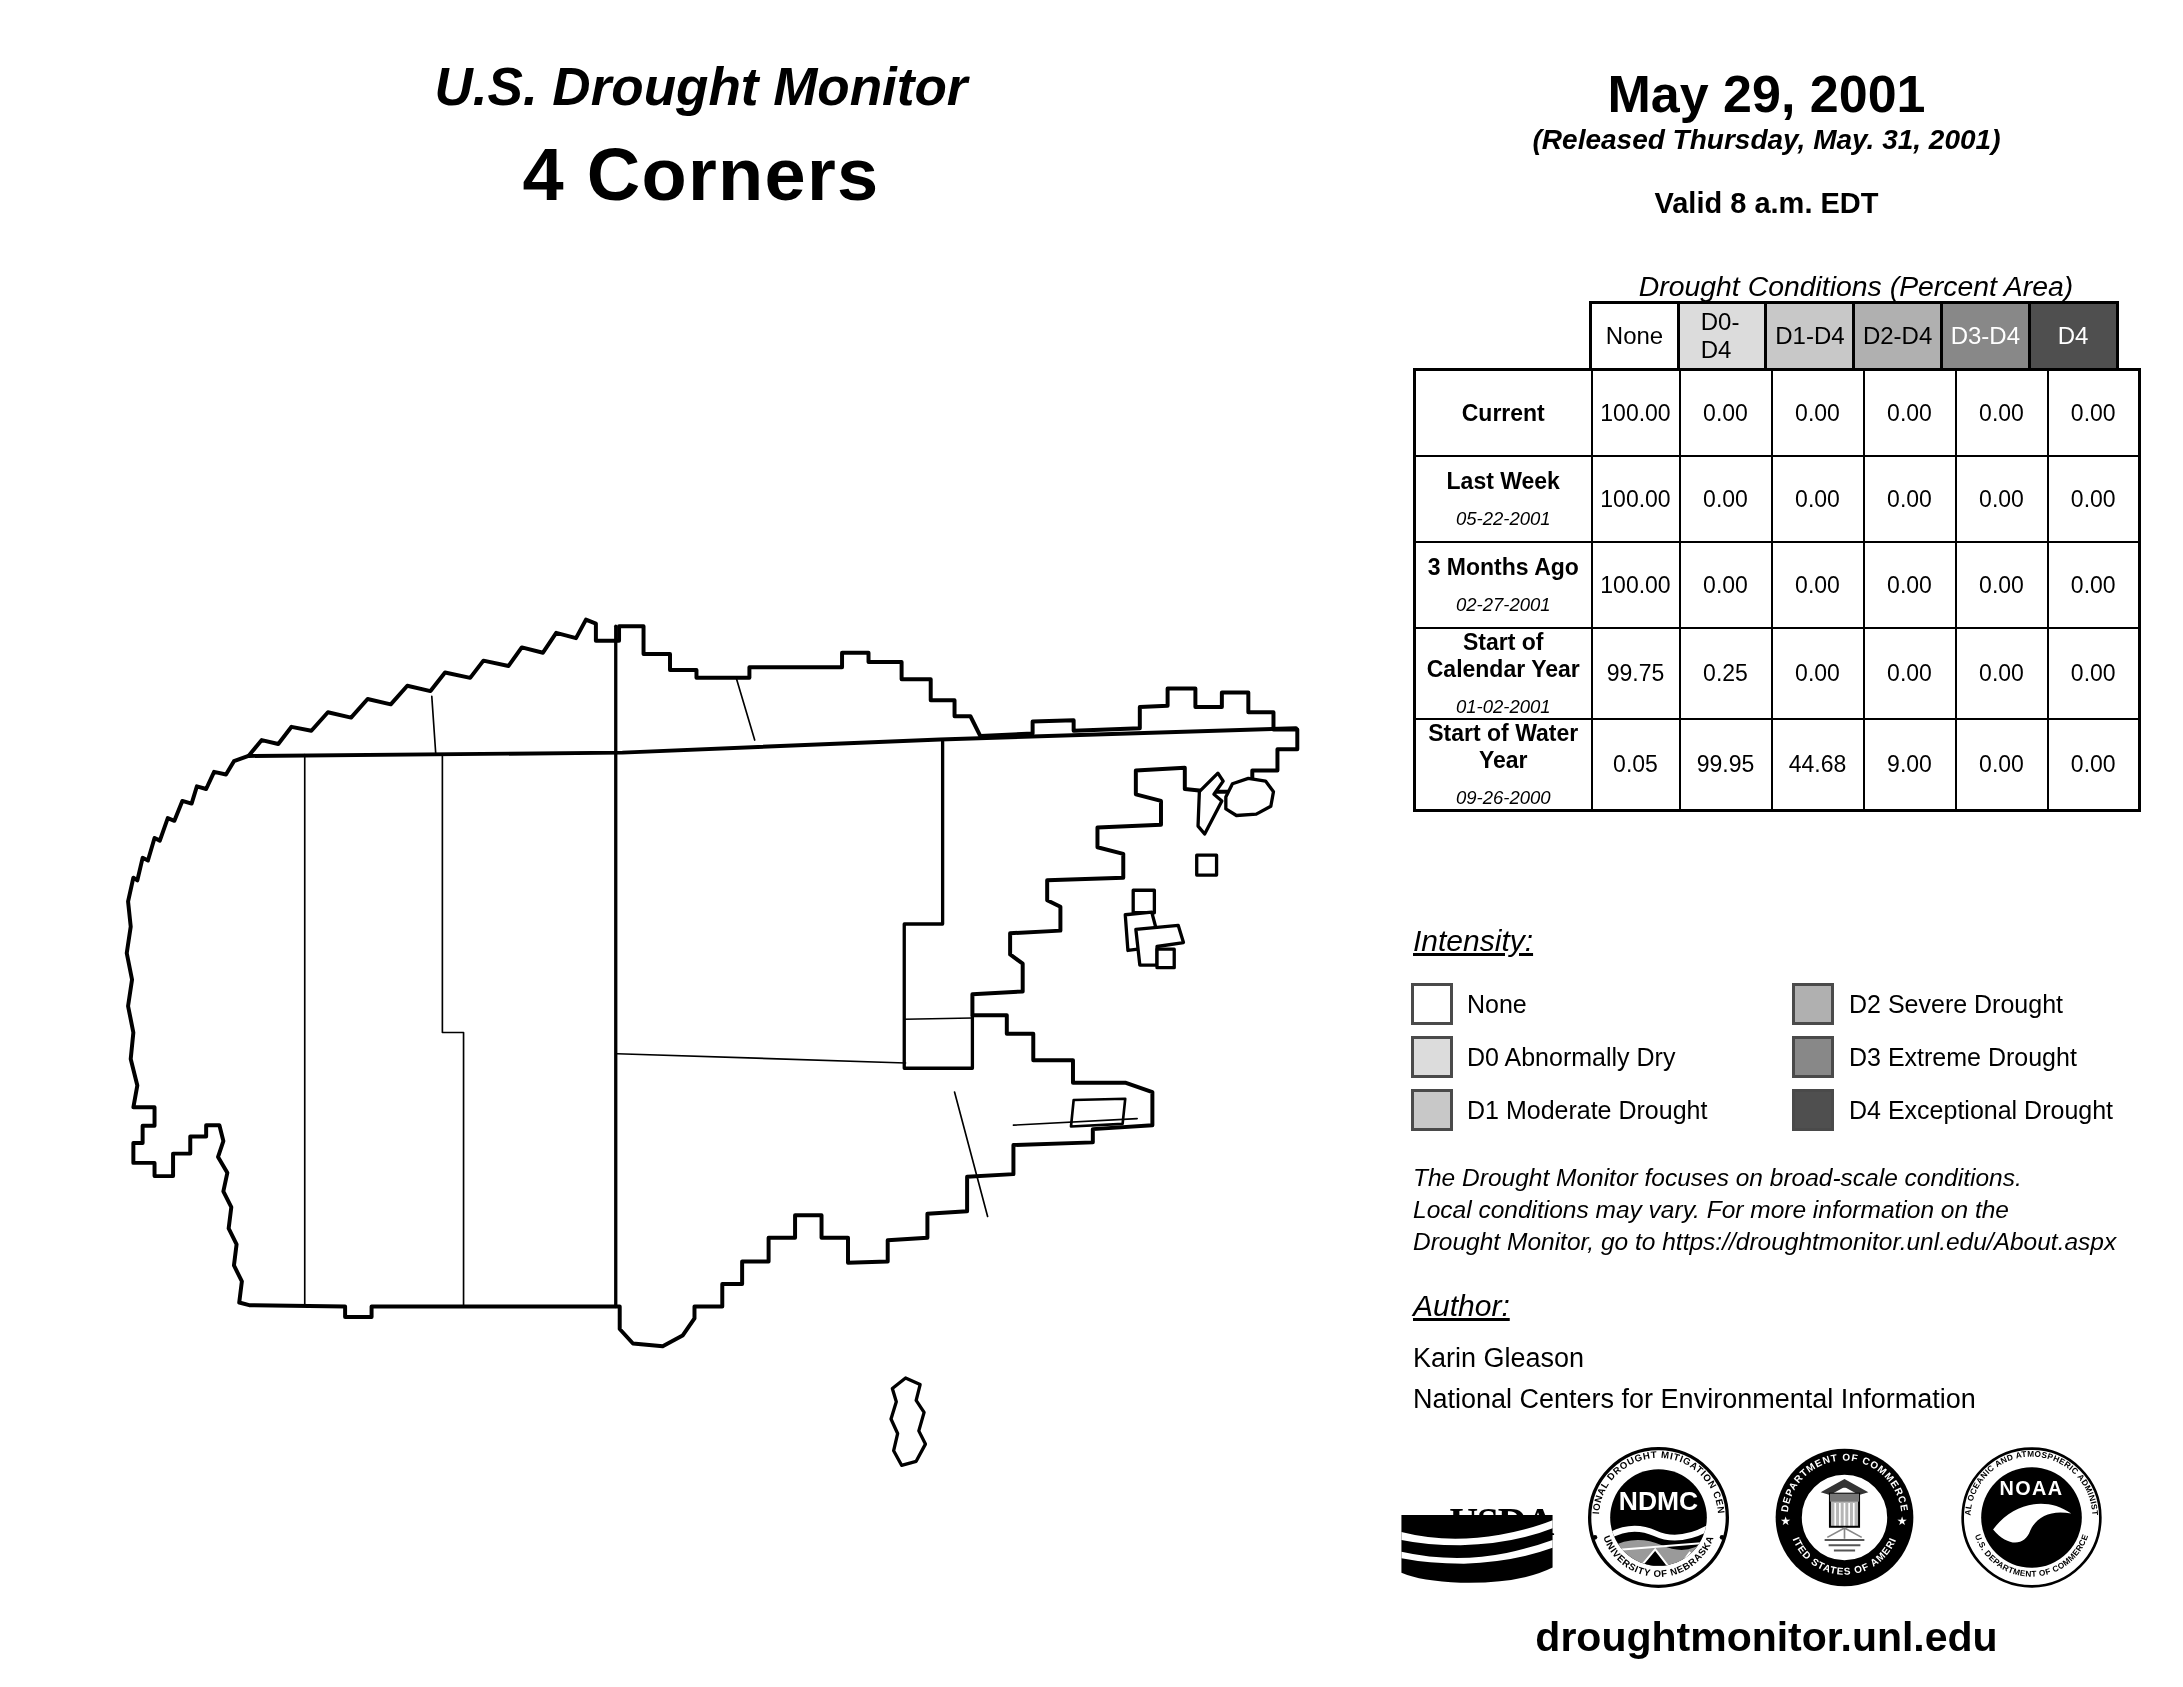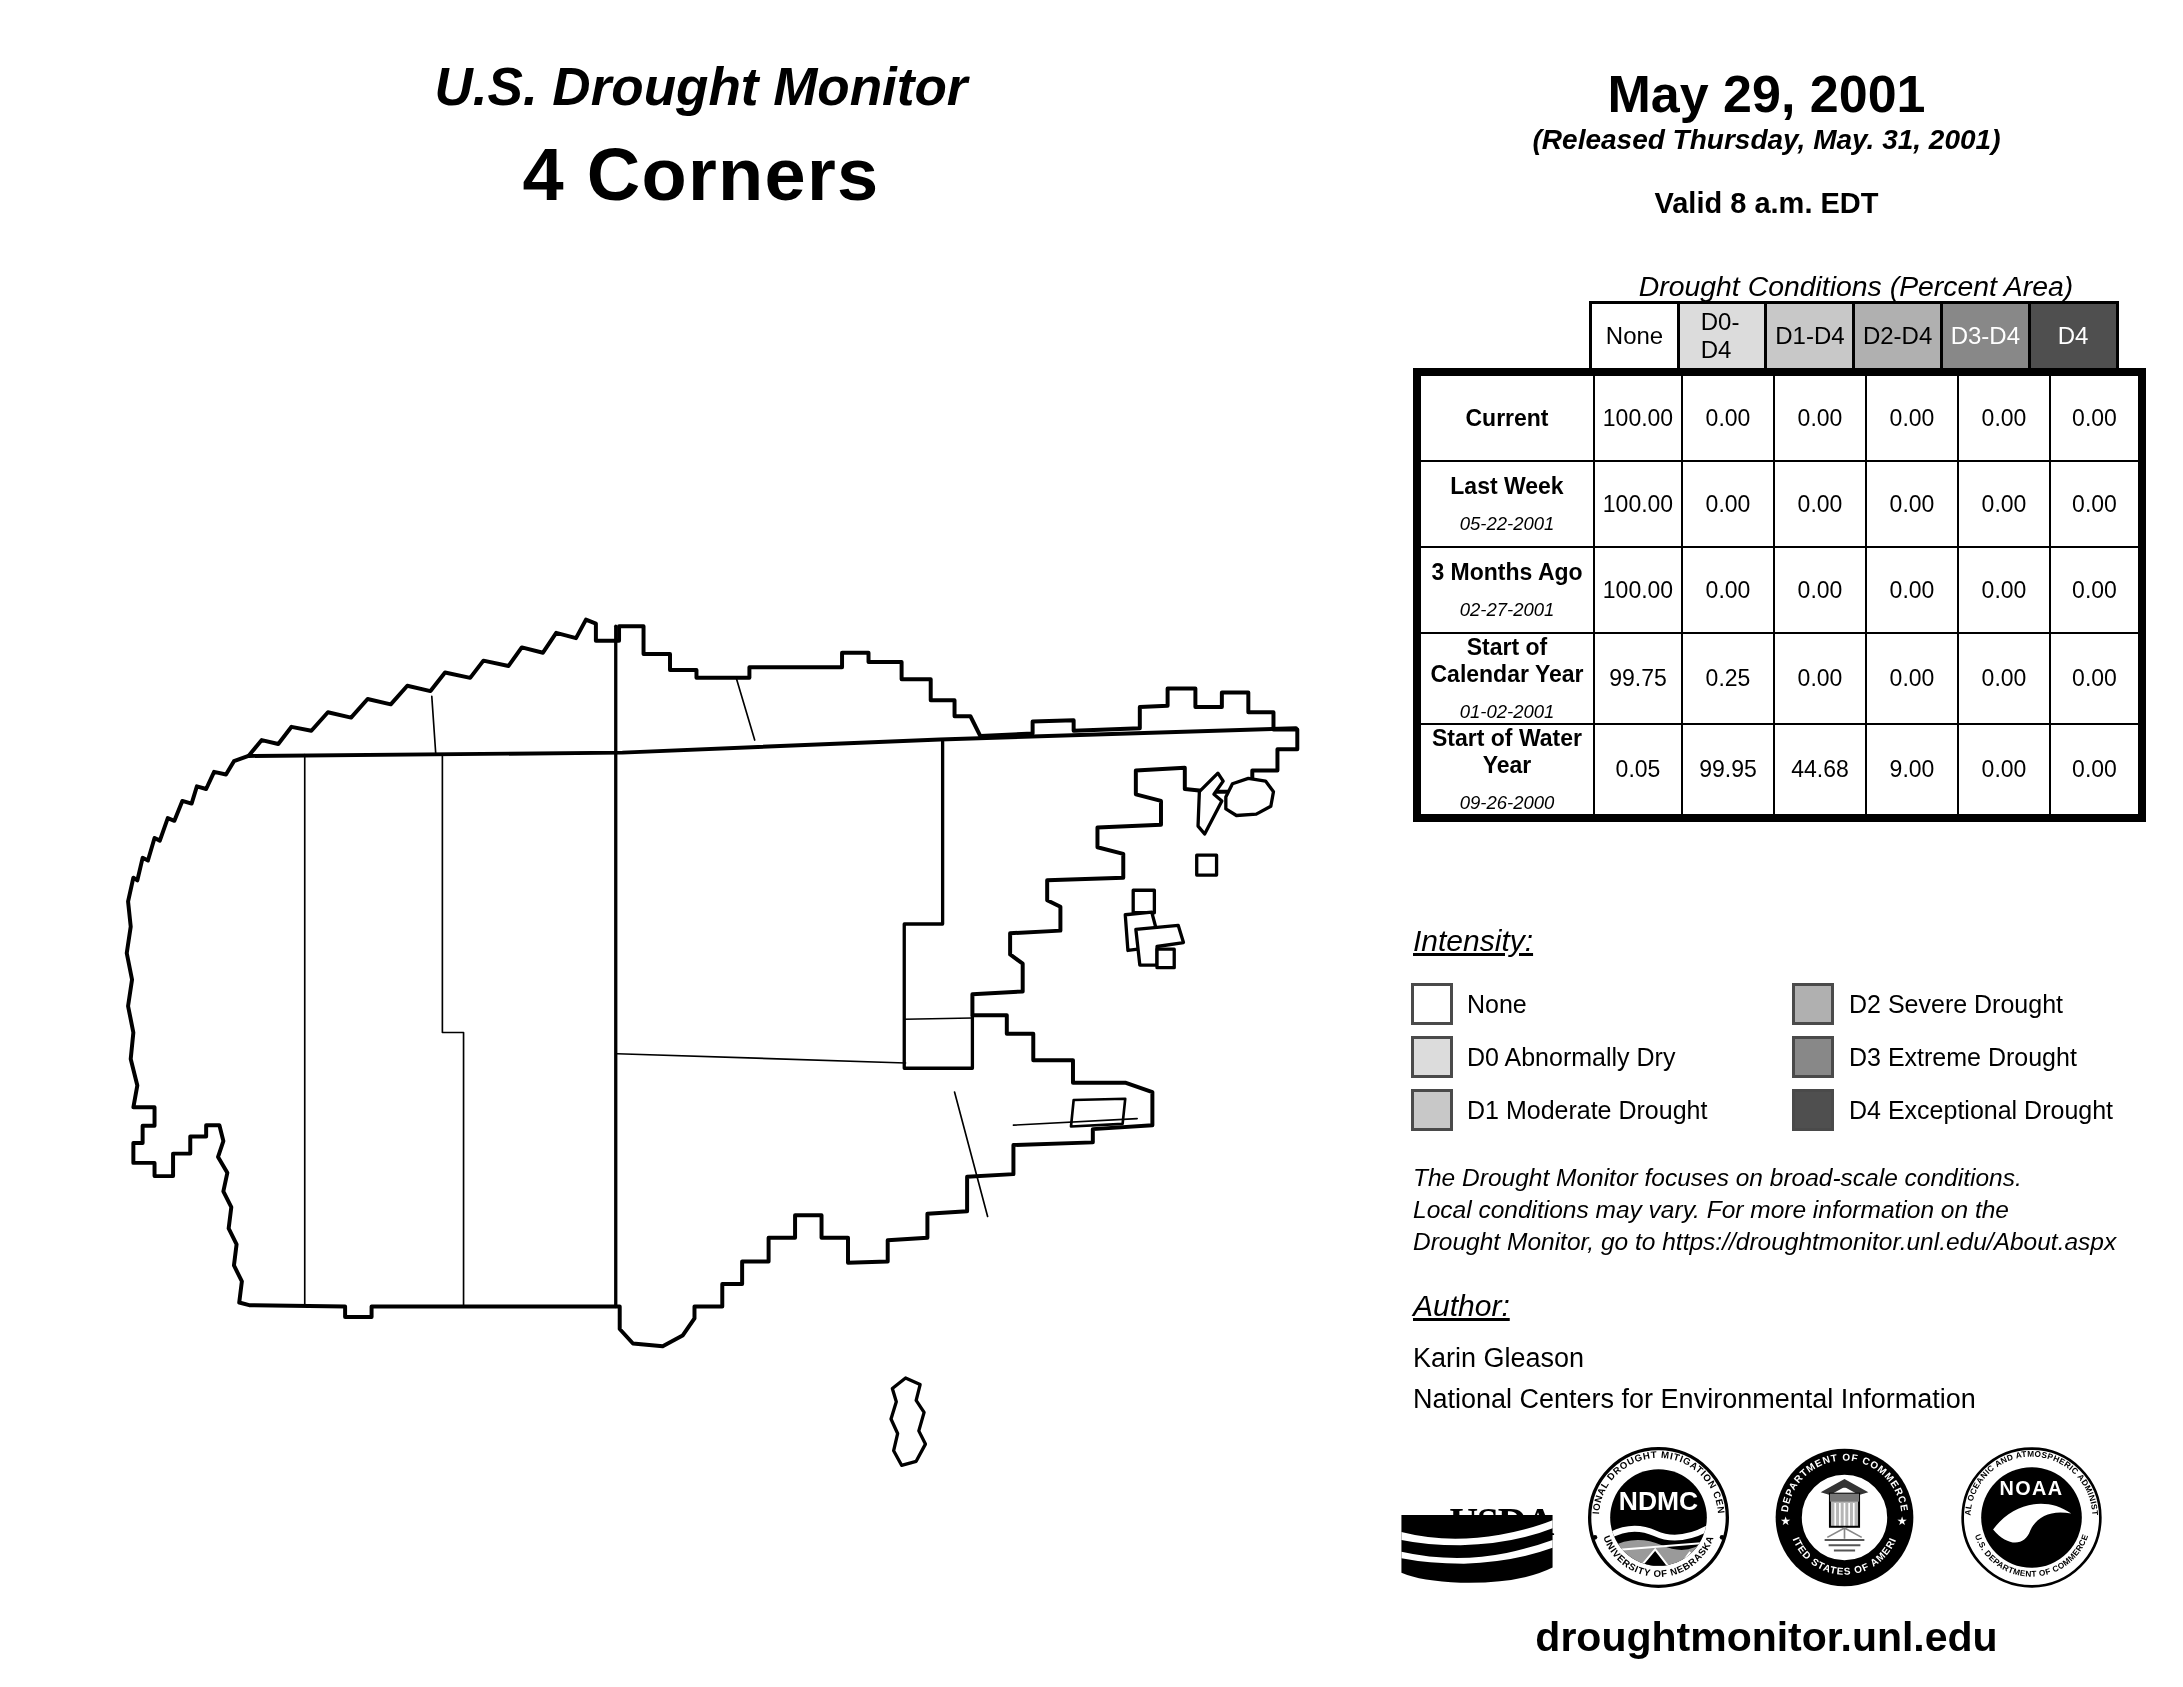--- a/index.html
+++ b/index.html
@@ -34,21 +34,21 @@
               align-items:center; justify-content:center; }
   .hdr-cell:first-child { margin-left:0; }
   .hdr-cell.darktxt { color:#000; }
   .hdr-cell.lighttxt { color:#fff; }
 
   table.dm { position:absolute; left:1413px; top:368px;
              border-collapse:collapse; table-layout:fixed; width:724px; }
   table.dm td { border:2.6px solid #000; height:84px; text-align:center;
                 vertical-align:middle; font-size:23px; background:#fff;
                 padding:0; }
-  table.dm { border:8px solid #000000; }
+  table.dm { border:3px solid #000000; }
   td.rowlabel  { font-weight:bold; }
   .rowdate { font-weight:normal; font-style:italic; font-size:18.5px; margin-top:13px; }
 
   
   .intensity-h { left:1413px; top:924px; font-size:30px; font-style:italic;
                  text-decoration:underline; }
   .swatch { width:42px; height:42px; box-sizing:border-box;
             border:3.3px solid #4a4a4a; }
   .leg-label { font-size:25px; line-height:42px; white-space:nowrap; }
 

